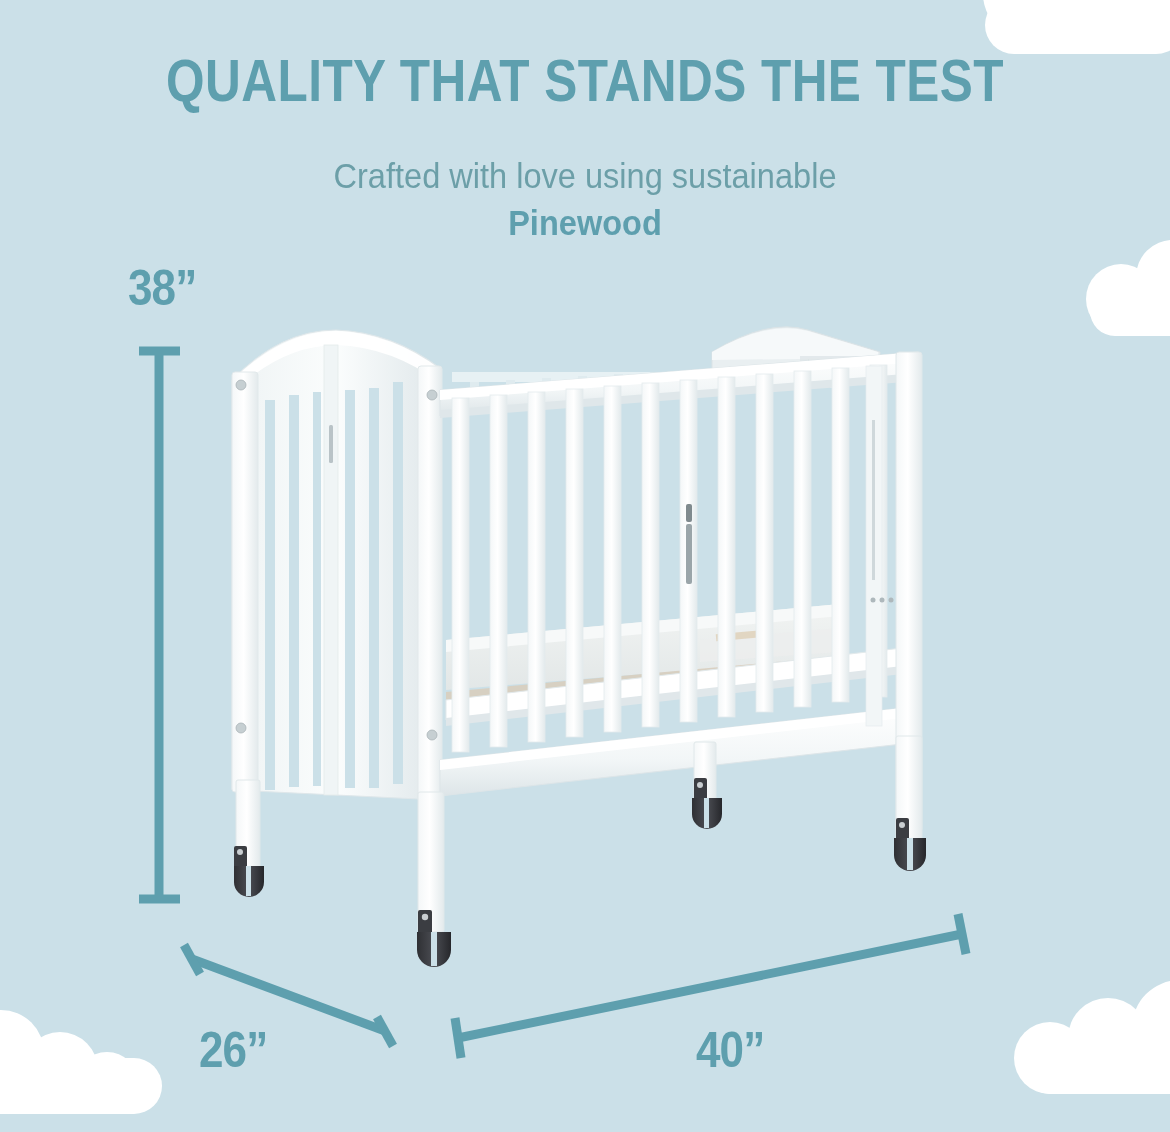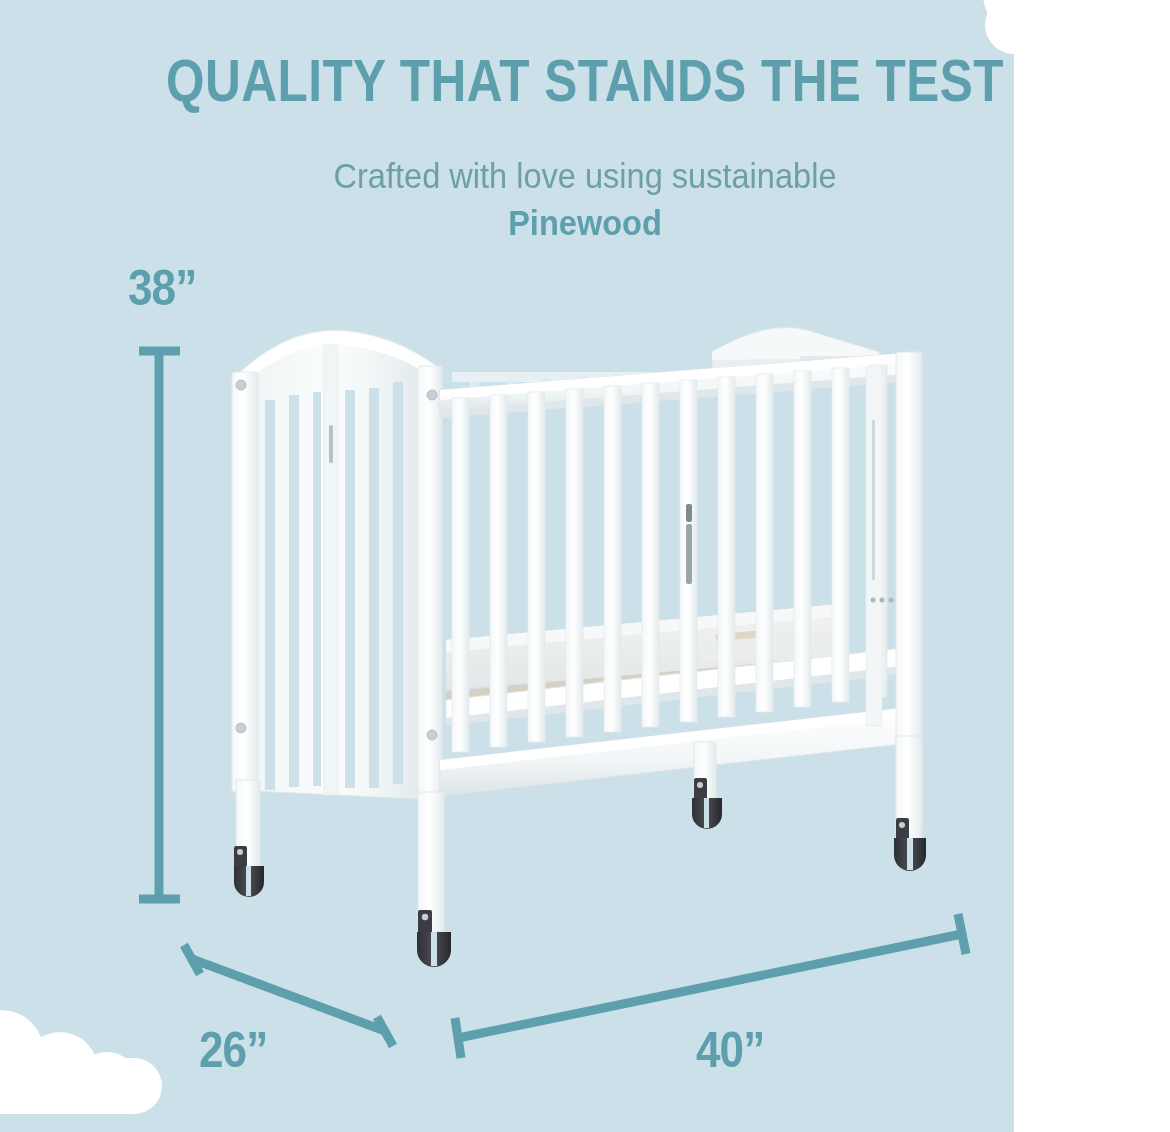--- a/index.html
+++ b/index.html
@@ -8,21 +8,21 @@
     padding: 0;
   }
   body {
     width: 1170px;
     height: 1132px;
     overflow: hidden;
     font-family: "Liberation Sans", sans-serif;
   }
   #stage {
     position: relative;
-    width: 1014px;
+    width: 1170px;
     height: 1132px;
     background: #cbe0e8;
     overflow: hidden;
   }
 
   
   .cloud { position: absolute; }
   .cloud span {
     position: absolute;
     background: #ffffff;

